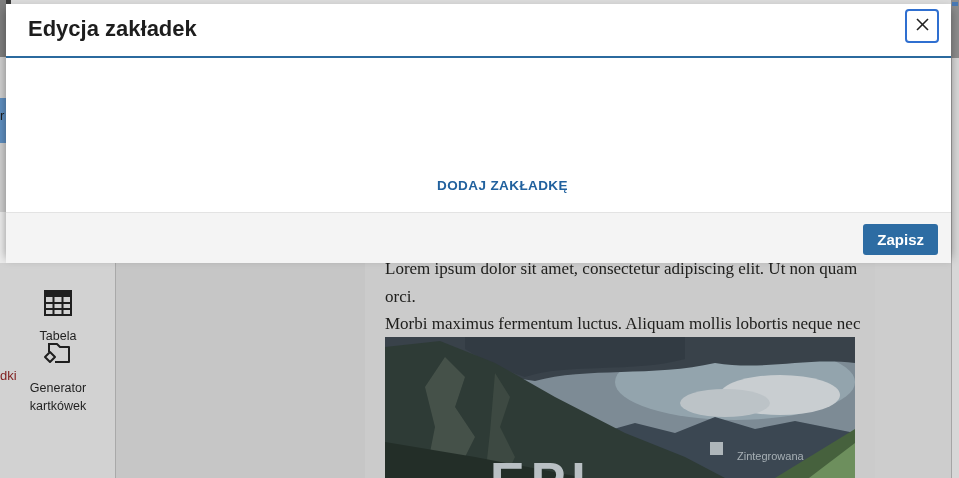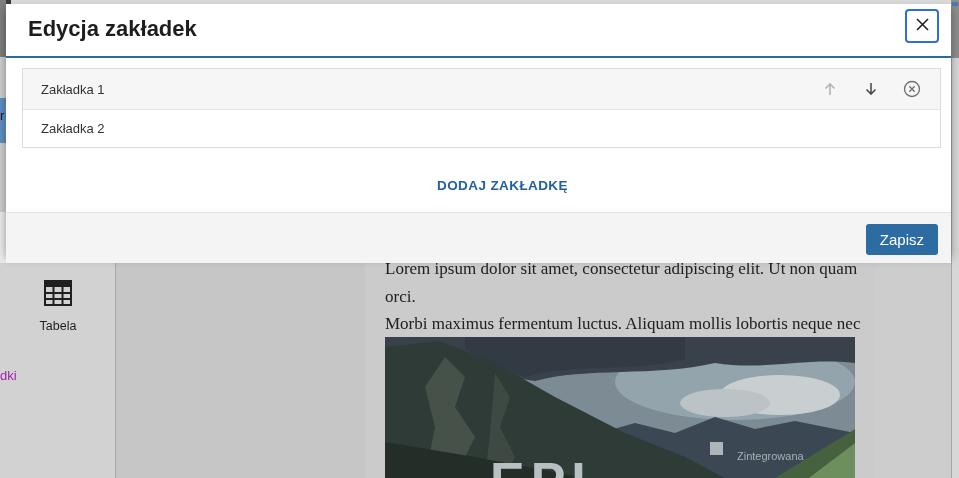--- a/index.html
+++ b/index.html
@@ -13,23 +13,23 @@
 
   
   .edge-col { position:absolute; left:0; top:0; width:6px; height:478px; background:#cfcfcf; }
   .edge-dark { position:absolute; left:0; top:0; width:6px; height:57px; background:#7e7e7e; }
   .edge-blue { position:absolute; left:0; top:98px; width:6px; height:45px; background:#5f8fc0; }
   .edge-frag-r { position:absolute; left:0; top:108px; width:6px; color:#1c1c1c; font-size:13px; overflow:hidden; }
   .edge-light { position:absolute; left:0; top:212px; width:6px; height:51px; background:#ececec; }
 
   
   .sidebar { position:absolute; left:0; top:263px; width:116px; height:215px; background:#d2d2d2; border-right:1px solid #a9a9a9; }
-  .edge-frag-dki { position:absolute; left:0px; top:368px; width:18px; color:#a21caf; font-size:13px; overflow:hidden; }
+  .edge-frag-dki { position:absolute; left:0px; top:368px; width:18px; color:#7f1d1d; font-size:13px; overflow:hidden; }
   .tool { position:absolute; left:16px; width:84px; text-align:center; color:#1f1f1f; }
-  .tool-tabela { top:280px; }
+  .tool-tabela { top:290px; }
   .tool-generator { top:340px; }
   .tool .ticon { display:block; margin:0 auto 6px auto; }
   .tool .tlabel { font-size:12.5px; line-height:14px; }
 
   
   .content-col { position:absolute; left:365px; top:263px; width:510px; height:239px; background:#cbcbcb; }
   .para { position:absolute; left:20px; top:-8px; width:478px; font-family:"Liberation Serif", serif; font-size:17px; line-height:27.5px; color:#20201e; }
   .mtn-wrap { position:absolute; left:20px; top:74px; width:470px; height:141px; overflow:hidden; background:#6f7d88; }
   .mtn-wrap svg { display:block; }
   .logo-big { position:absolute; left:105px; top:118px; font-size:52px; font-weight:bold; letter-spacing:6px; color:#b9c0c4; line-height:52px; }
@@ -56,21 +56,21 @@
   .row-2 { height:37px; background:#ffffff; }
   .row-label { font-size:13px; color:#333; }
   .row-actions { margin-left:auto; display:flex; align-items:center; gap:21px; }
   .icon-btn { width:20px; height:20px; display:flex; align-items:center; justify-content:center; cursor:pointer; }
 
   .add-link { position:absolute; left:0; width:945px; top:172px; text-align:center; }
   .add-link span { font-size:13.5px; font-weight:bold; letter-spacing:0.4px; color:#21619e; cursor:pointer;padding-left:48px; }
 
   .modal-footer { position:absolute; left:0; top:208px; width:945px; height:51px; background:#f4f4f4; border-top:1px solid #e3e3e3; }
   .save-btn { position:absolute; right:13px; top:11px; min-width:68px; height:31px; background:#2d6ca3; color:#fff;
-              border:none; border-radius:3px; font-family:"Liberation Sans", sans-serif; font-size:15px; font-weight:normal; padding:0 14px; cursor:pointer; }
+              border:none; border-radius:3px; font-family:"Liberation Sans", sans-serif; font-size:15px; font-weight:bold; padding:0 14px; cursor:pointer; }
 </style>
 </head>
 <body>
 
 <div class="page">
 
   <div class="top-strip"></div>
   <div class="top-strip-mark"></div>
 
   <div class="edge-col">
@@ -91,20 +91,30 @@
         <rect x="1" y="1" width="26" height="6" fill="#1f1f1f"></rect>
         <line x1="9.5" y1="7" x2="9.5" y2="25" stroke="#1f1f1f" stroke-width="2"></line>
         <line x1="18.5" y1="7" x2="18.5" y2="25" stroke="#1f1f1f" stroke-width="2"></line>
         <line x1="1" y1="13" x2="27" y2="13" stroke="#1f1f1f" stroke-width="2"></line>
         <line x1="1" y1="19" x2="27" y2="19" stroke="#1f1f1f" stroke-width="2"></line>
       </svg>
     </span>
     <span class="tlabel">Tabela</span>
   </div>
 
+  <div class="tool tool-generator">
+    <span class="ticon">
+      <svg width="30" height="28" viewBox="0 0 30 28">
+        <path d="M10 4 L14 4 L17 7 L26 7 L26 22 L12 22" fill="none" stroke="#1f1f1f" stroke-width="2" stroke-linejoin="round"></path>
+        <path d="M10 4 L6 4 L6 12" fill="none" stroke="#1f1f1f" stroke-width="2"></path>
+        <path d="M7 12 L12 17 L7 22 L2 17 Z" fill="none" stroke="#1f1f1f" stroke-width="2" stroke-linejoin="round"></path>
+      </svg>
+    </span>
+    <span class="tlabel">Generator kartkówek</span>
+  </div>
 
   <div class="content-col">
     <div class="para">
       <div>Lorem ipsum dolor sit amet, consectetur adipiscing elit. Ut non quam orci.</div>
       <div>Morbi maximus fermentum luctus. Aliquam mollis lobortis neque nec</div>
       <div>fringilla.</div>
     </div>
 
     <div class="mtn-wrap">
       <svg width="470" height="141" viewBox="0 0 470 141" preserveAspectRatio="none">
@@ -152,50 +162,20 @@
     <span>
       <svg width="15" height="15" viewBox="0 0 15 15">
         <line x1="2" y1="2" x2="13" y2="13" stroke="#222" stroke-width="1.6"></line>
         <line x1="13" y1="2" x2="2" y2="13" stroke="#222" stroke-width="1.6"></line>
       </svg>
     </span>
   </div>
 
   <div class="divider"></div>
 
-  <div class="list">
-
-    <div class="row row-1">
-      <span class="row-label">Zakładka 1</span>
-      <span class="row-actions">
-        <span class="icon-btn">
-          <svg width="16" height="16" viewBox="0 0 16 16">
-            <path d="M8 14 L8 3 M3.5 7.5 L8 3 L12.5 7.5" fill="none" stroke="#b5b5b5" stroke-width="1.6"></path>
-          </svg>
-        </span>
-        <span class="icon-btn">
-          <svg width="16" height="16" viewBox="0 0 16 16">
-            <path d="M8 2 L8 13 M3.5 8.5 L8 13 L12.5 8.5" fill="none" stroke="#4e4e4e" stroke-width="1.6"></path>
-          </svg>
-        </span>
-        <span class="icon-btn">
-          <svg width="18" height="18" viewBox="0 0 18 18">
-            <circle cx="9" cy="9" r="7.5" fill="none" stroke="#6f6f6f" stroke-width="1.3"></circle>
-            <line x1="6.3" y1="6.3" x2="11.7" y2="11.7" stroke="#6f6f6f" stroke-width="1.3"></line>
-            <line x1="11.7" y1="6.3" x2="6.3" y2="11.7" stroke="#6f6f6f" stroke-width="1.3"></line>
-          </svg>
-        </span>
-      </span>
-    </div>
-
-    <div class="row row-2">
-      <span class="row-label">Zakładka 2</span>
-    </div>
-
-  </div>
 
   <div class="add-link">
     <span>DODAJ ZAKŁADKĘ</span>
   </div>
 
   <div class="modal-footer">
     <button class="save-btn">Zapisz</button>
   </div>
 
 </div>

